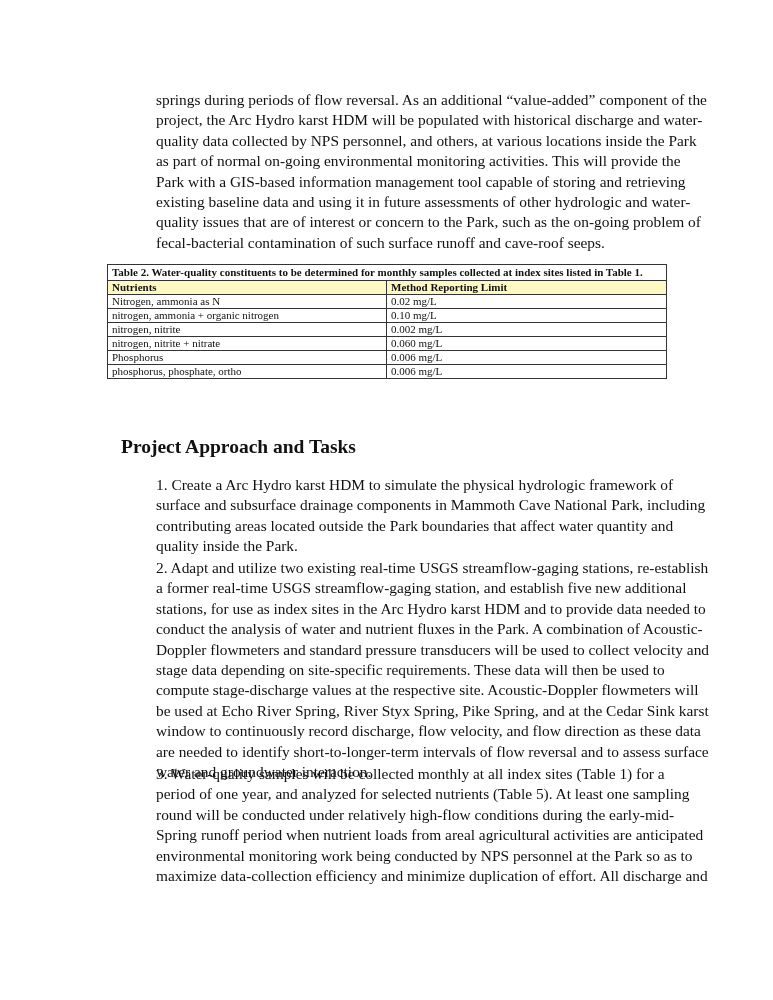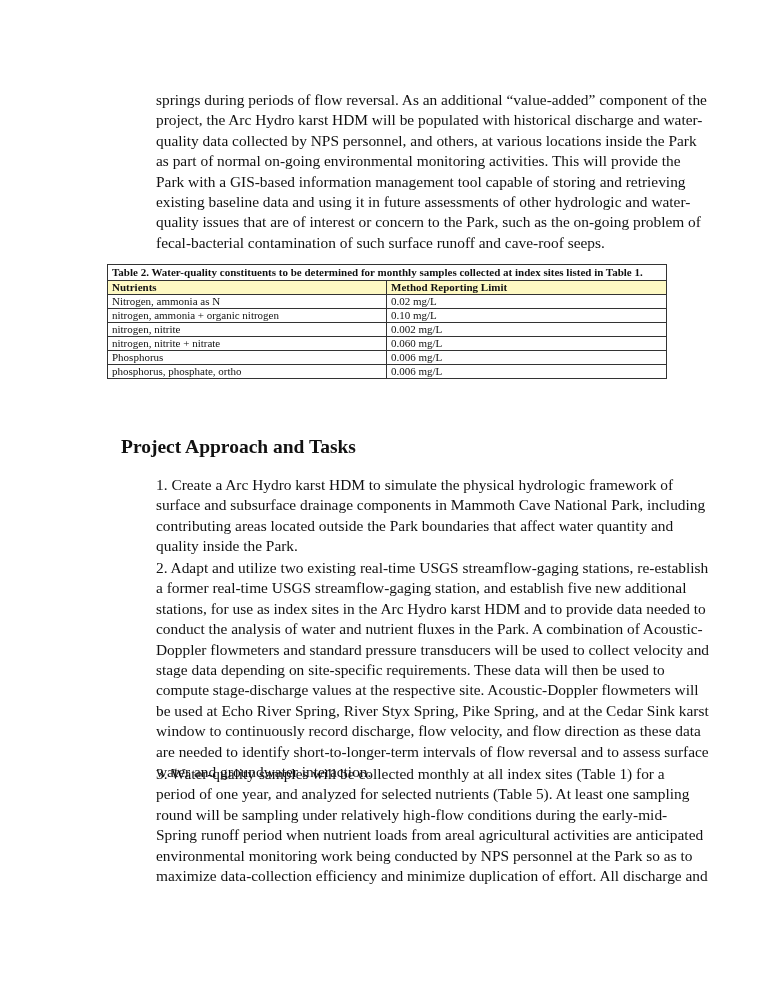--- a/index.html
+++ b/index.html
@@ -84,17 +84,17 @@
   <span class="line">compute stage-discharge values at the respective site. Acoustic-Doppler flowmeters will</span>
   <span class="line">be used at Echo River Spring, River Styx Spring, Pike Spring, and at the Cedar Sink karst</span>
   <span class="line">window to continuously record discharge, flow velocity, and flow direction as these data</span>
   <span class="line">are needed to identify short-to-longer-term intervals of flow reversal and to assess surface</span>
   <span class="line">water and groundwater interaction.</span>
 </div>
 
 <div class="para" style="top:764px;">
   <span class="line">3. Water-quality samples will be collected monthly at all index sites (Table 1) for a</span>
   <span class="line">period of one year, and analyzed for selected nutrients (Table 5). At least one sampling</span>
-  <span class="line">round will be sampling under relatively high-flow conditions during the early-mid-</span>
+  <span class="line">round will be conducted under relatively high-flow conditions during the early-mid-</span>
   <span class="line">Spring runoff period when nutrient loads from areal agricultural activities are anticipated</span>
   <span class="line">environmental monitoring work being conducted by NPS personnel at the Park so as to</span>
   <span class="line">maximize data-collection efficiency and minimize duplication of effort. All discharge and</span>
 </div>
 
 </body></html>

